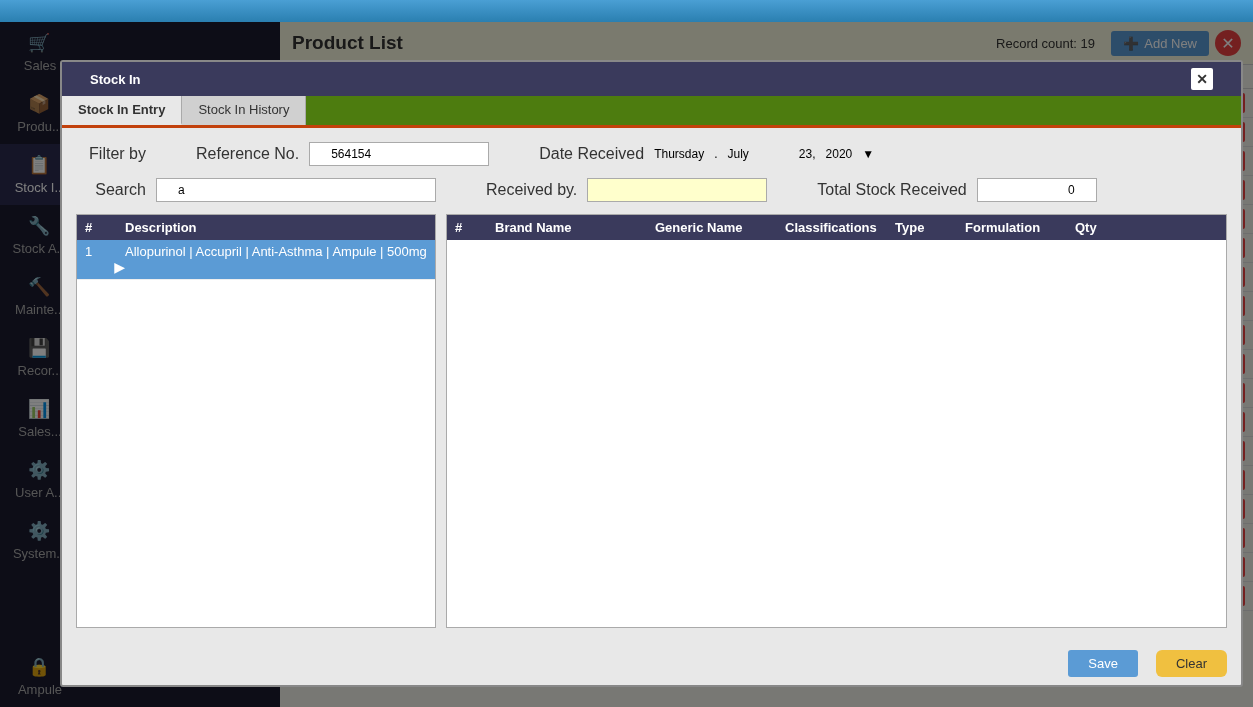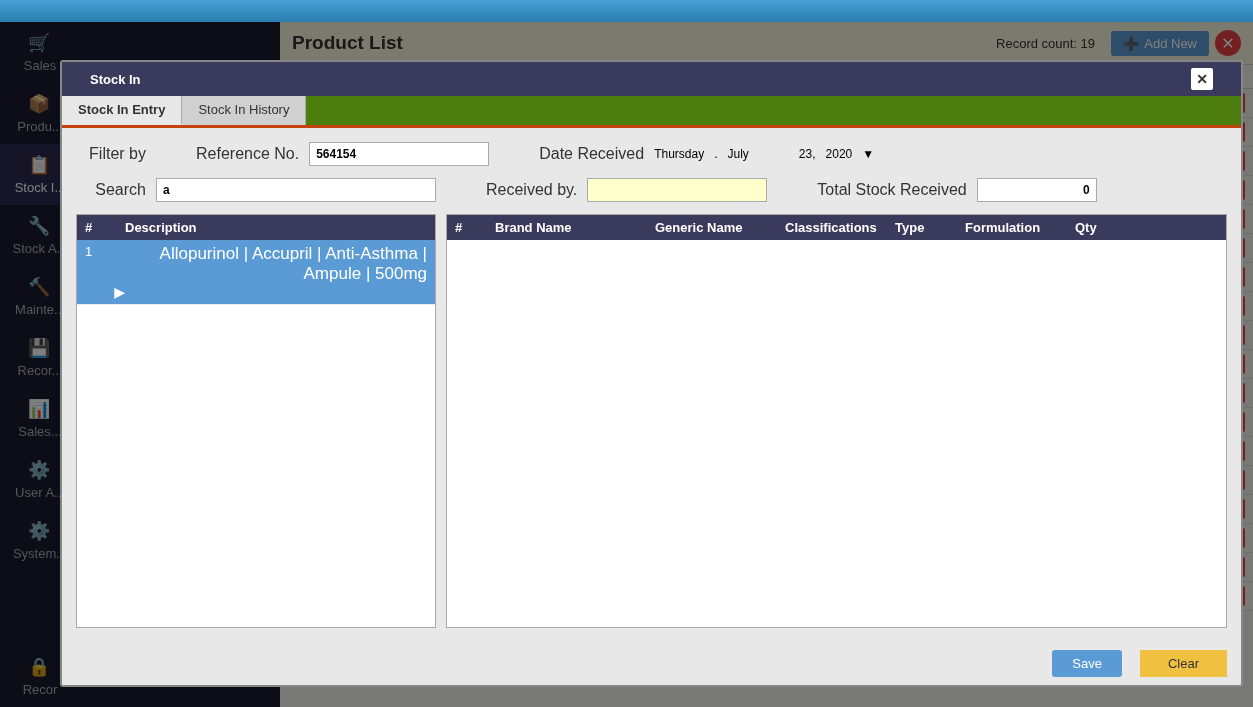--- a/index.html
+++ b/index.html
@@ -83,22 +83,22 @@
     }
     .modal-tab.active {
       background: #e8e8e8; font-weight: bold; border-bottom: 2px solid #e8e8e8;
     }
     .modal-body { padding: 14px; flex: 1; display: flex; flex-direction: column; gap: 12px; }
 
     
     .form-row { display: flex; align-items: center; gap: 10px; flex-wrap: wrap; }
     .form-label { color: #333; font-size: 16px; white-space: nowrap; min-width: 70px; text-align: right; }
     .form-input {
-      border: 1px solid #aaa; background: white; padding: 3px 6px;
-      font-size: 12px; height: 24px; font-weight: bold;
+      border: 1px solid #aaa; background: white; padding: 3px 21px;
+      font-size: 12px; height: 24px;
     }
     .form-input.yellow { background: #ffffcc; }
     .form-select {
       border: 1px solid #aaa; background: white; padding: 3px 6px;
       font-size: 12px; height: 24px; min-width: 200px;
     }
 
     
     .two-panel { display: flex; gap: 10px; flex: 1; min-height: 0; }
 
@@ -130,22 +130,22 @@
       background: #3a3a5c; color: white; padding: 5px 8px; font-size: 12px; font-weight: bold;
     }
 
     
     .modal-footer { display: flex; justify-content: flex-end; gap: 18px; padding: 8px 14px; }
     .btn-save {
       background: #5b9bd5; color: white; border: none; padding: 6px 20px;
       border-radius: 3px; cursor: pointer; font-size: 13px;
     }
     .btn-clear {
-      background: #f0c040; color: #333; border: none; padding: 6px 28px;
-      border-radius: 0; cursor: pointer; font-size: 13px;
+      background: #f0c040; color: #333; border: none; padding: 6px 20px;
+      border-radius: 6px; cursor: pointer; font-size: 13px;
     }
 
     
     .table-data-rows { flex: 1; overflow-y: auto; }
     .edit-btn { background: #f0c040; border: none; width: 20px; height: 20px; cursor: pointer; font-size: 11px; display: flex; align-items: center; justify-content: center; border-radius: 2px; }
     .delete-btn { background: #e84040; border: none; width: 20px; height: 20px; cursor: pointer; font-size: 11px; color: white; display: flex; align-items: center; justify-content: center; border-radius: 2px; }
     .bg-row {
       display: flex; align-items: center; justify-content: flex-end; gap: 4px;
       padding: 4px 8px; border-bottom: 1px solid #ddd; font-size: 11px;
     }
@@ -187,21 +187,21 @@
   <div class="sidebar-item">
     <span class="icon">⚙️</span>
     <span>User A...</span>
   </div>
   <div class="sidebar-item">
     <span class="icon">⚙️</span>
     <span>System...</span>
   </div>
   <div class="sidebar-item sidebar-bottom">
     <span class="icon">🔒</span>
-    <span>Recor</span>
+    <span>Ampule</span>
   </div>
 </div>
 
 <div class="product-list-window">
   <div class="product-list-titlebar">
     <span class="title">Product List</span>
     <div class="actions">
       <span class="record-count">Record count: 19</span>
       <button class="btn-add-new">
         <span>➕</span>
@@ -367,21 +367,21 @@
 
     <div class="two-panel">
 
       <div class="left-panel">
         <div class="panel-header">
           <span>#</span>
           <span>Description</span>
         </div>
         <div class="panel-row selected">
           <span>1</span>
-          <span style="font-size:17px;text-align:right;">Allopurinol | Accupril | Anti-Asthma | Ampule | 500mg</span>
+          <span style="font-size:13px;">Allopurinol | Accupril | Anti-Asthma | Ampule | 500mg</span>
           <span class="arrow">▶</span>
         </div>
       </div>
 
       <div class="right-panel">
         <div class="right-panel-header">
           <span>#</span>
           <span>Brand Name</span>
           <span>Generic Name</span>
           <span>Classifications</span>

